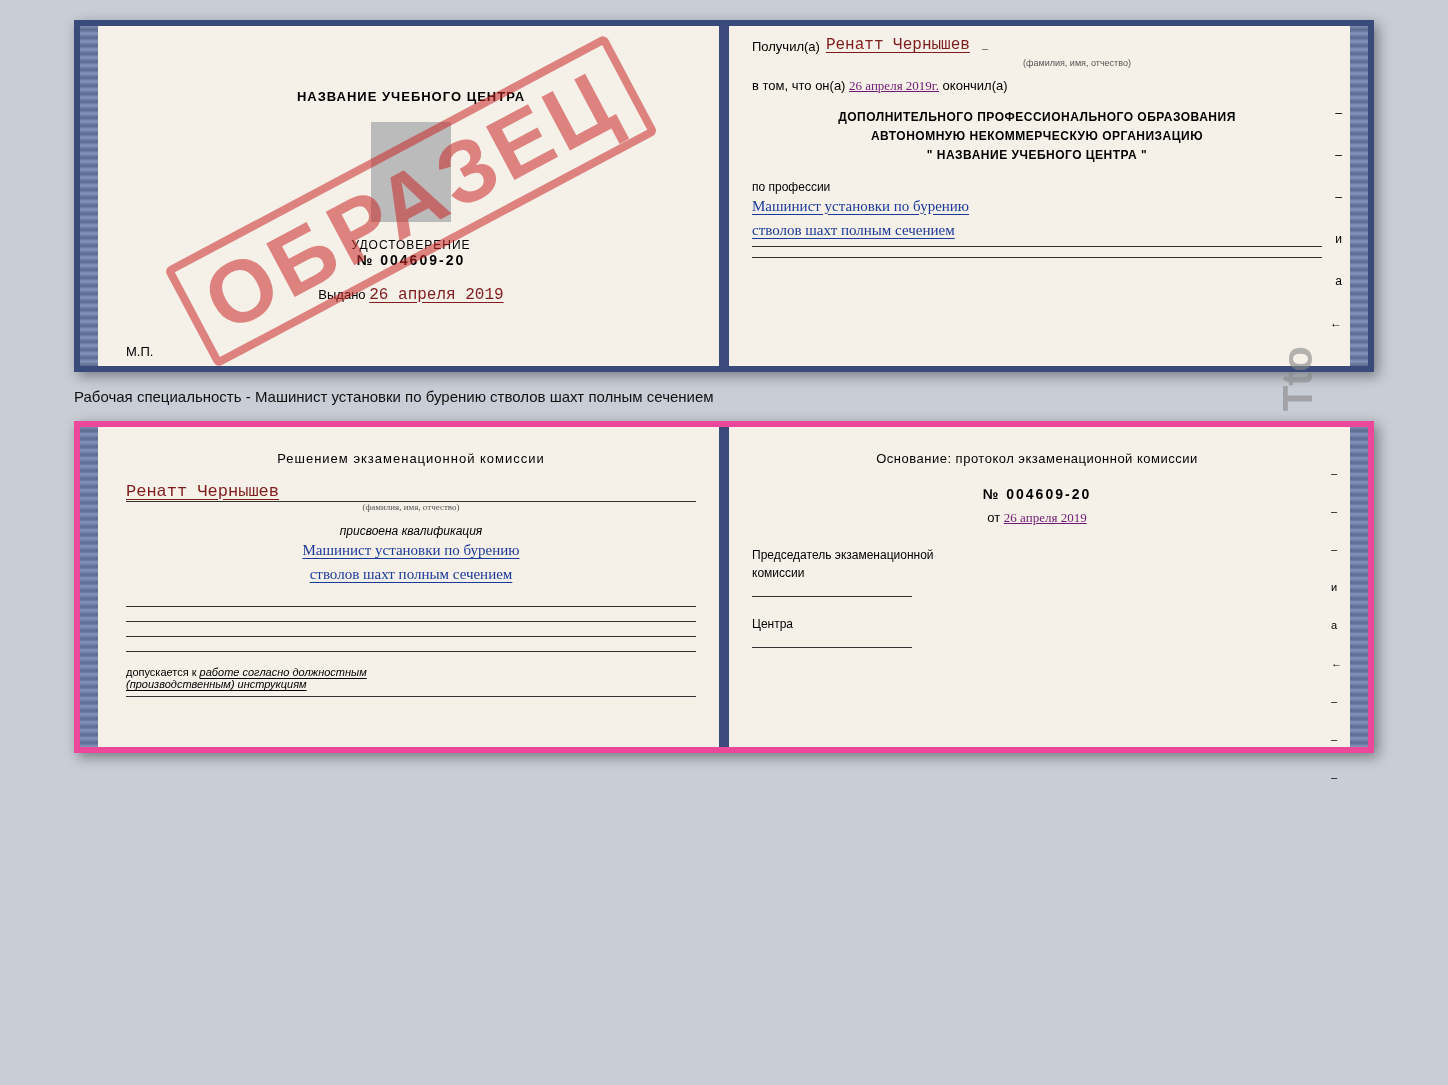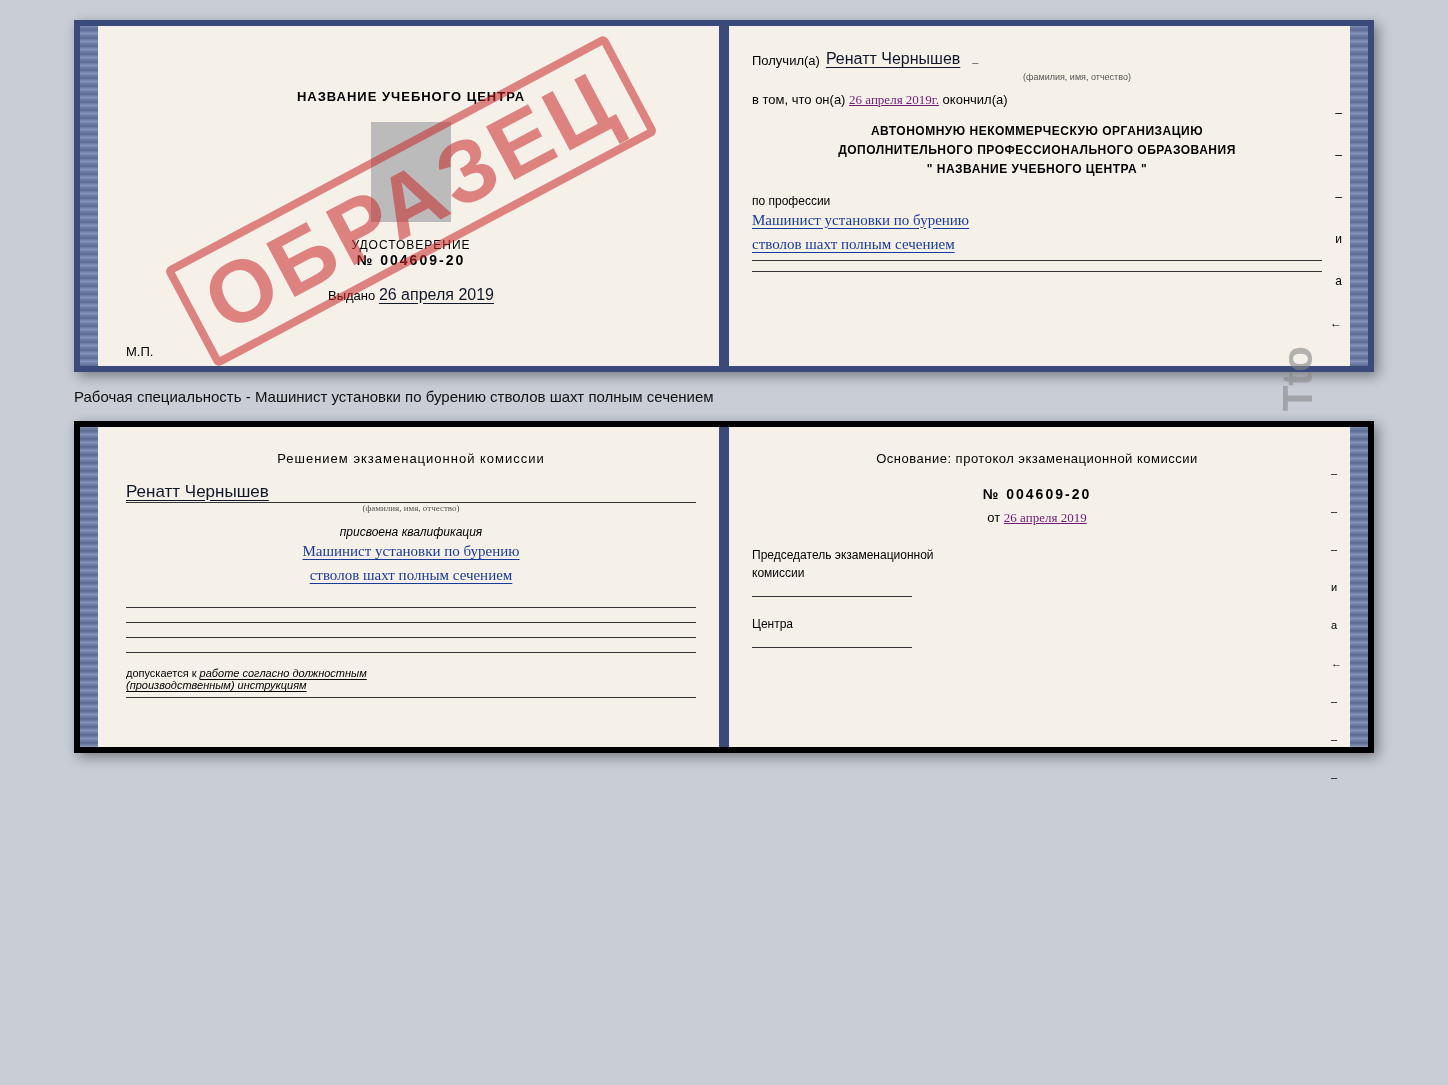--- a/index.html
+++ b/index.html
@@ -39,21 +39,21 @@
       top: 0;
       bottom: 0;
       width: 10px;
       background: #3a4a7a;
       transform: translateX(-50%);
       z-index: 10;
     }
 
     .cert-left, .cert-right {
       flex: 1;
-      padding: 24px 28px;
+      padding: 10px 28px;
       position: relative;
       min-height: 340px;
     }
 
     .cert-left {
       border-right: none;
       display: flex;
       flex-direction: column;
       align-items: center;
       justify-content: center;
@@ -167,23 +167,23 @@
       gap: 6px;
       margin-bottom: 4px;
     }
 
     .poluchil-label {
       white-space: nowrap;
       font-size: 13px;
     }
 
     .handwritten {
-      font-family: Liberation Sans, sans-serif;
+      font-family: Liberation Mono, monospace;
       font-size: 16px;
-      color: #0f172a;
+      color: #7f1d1d;
       text-decoration: underline;
       text-underline-offset: 3px;
     }
 
     .fio-hint {
       font-size: 9px;
       color: #555;
       text-align: center;
       display: block;
     }
@@ -240,21 +240,21 @@
       font-size: 15px;
       color: #111;
       padding: 6px 0;
       text-align: left;
     }
 
     
     .bottom-book {
       display: flex;
       width: 100%;
-      border: 6px solid #000000;
+      border: 6px solid #ec4899;
       background: #f5f0e8;
       box-shadow: 4px 4px 12px rgba(0,0,0,0.4);
       position: relative;
     }
 
     .bottom-book::before {
       content: '';
       position: absolute;
       left: 50%;
       top: 0;
@@ -441,22 +441,22 @@
         <span class="fio-hint">(фамилия, имя, отчество)</span>
       </div>
 
       <div class="vtom-line">
         <span>в том, что он(а)</span>
         <span class="handwritten-date">26 апреля 2019г.</span>
         <span>окончил(а)</span>
       </div>
 
       <div class="org-block">
+        <div>ДОПОЛНИТЕЛЬНОГО ПРОФЕССИОНАЛЬНОГО ОБРАЗОВАНИЯ</div>
         <div>АВТОНОМНУЮ НЕКОММЕРЧЕСКУЮ ОРГАНИЗАЦИЮ</div>
-        <div>ДОПОЛНИТЕЛЬНОГО ПРОФЕССИОНАЛЬНОГО ОБРАЗОВАНИЯ</div>
         <div>"  НАЗВАНИЕ УЧЕБНОГО ЦЕНТРА  "</div>
       </div>
 
       <div class="po-professii">
         <div style="font-size:12px;">по профессии</div>
         <div class="handwritten-profession">Машинист установки по бурению</div>
         <div class="handwritten-profession">стволов шахт полным сечением</div>
         <div style="border-bottom:1px solid #333;margin-top:4px;"></div>
         <div style="border-bottom:1px solid #333;margin-top:10px;"></div>
       </div>

